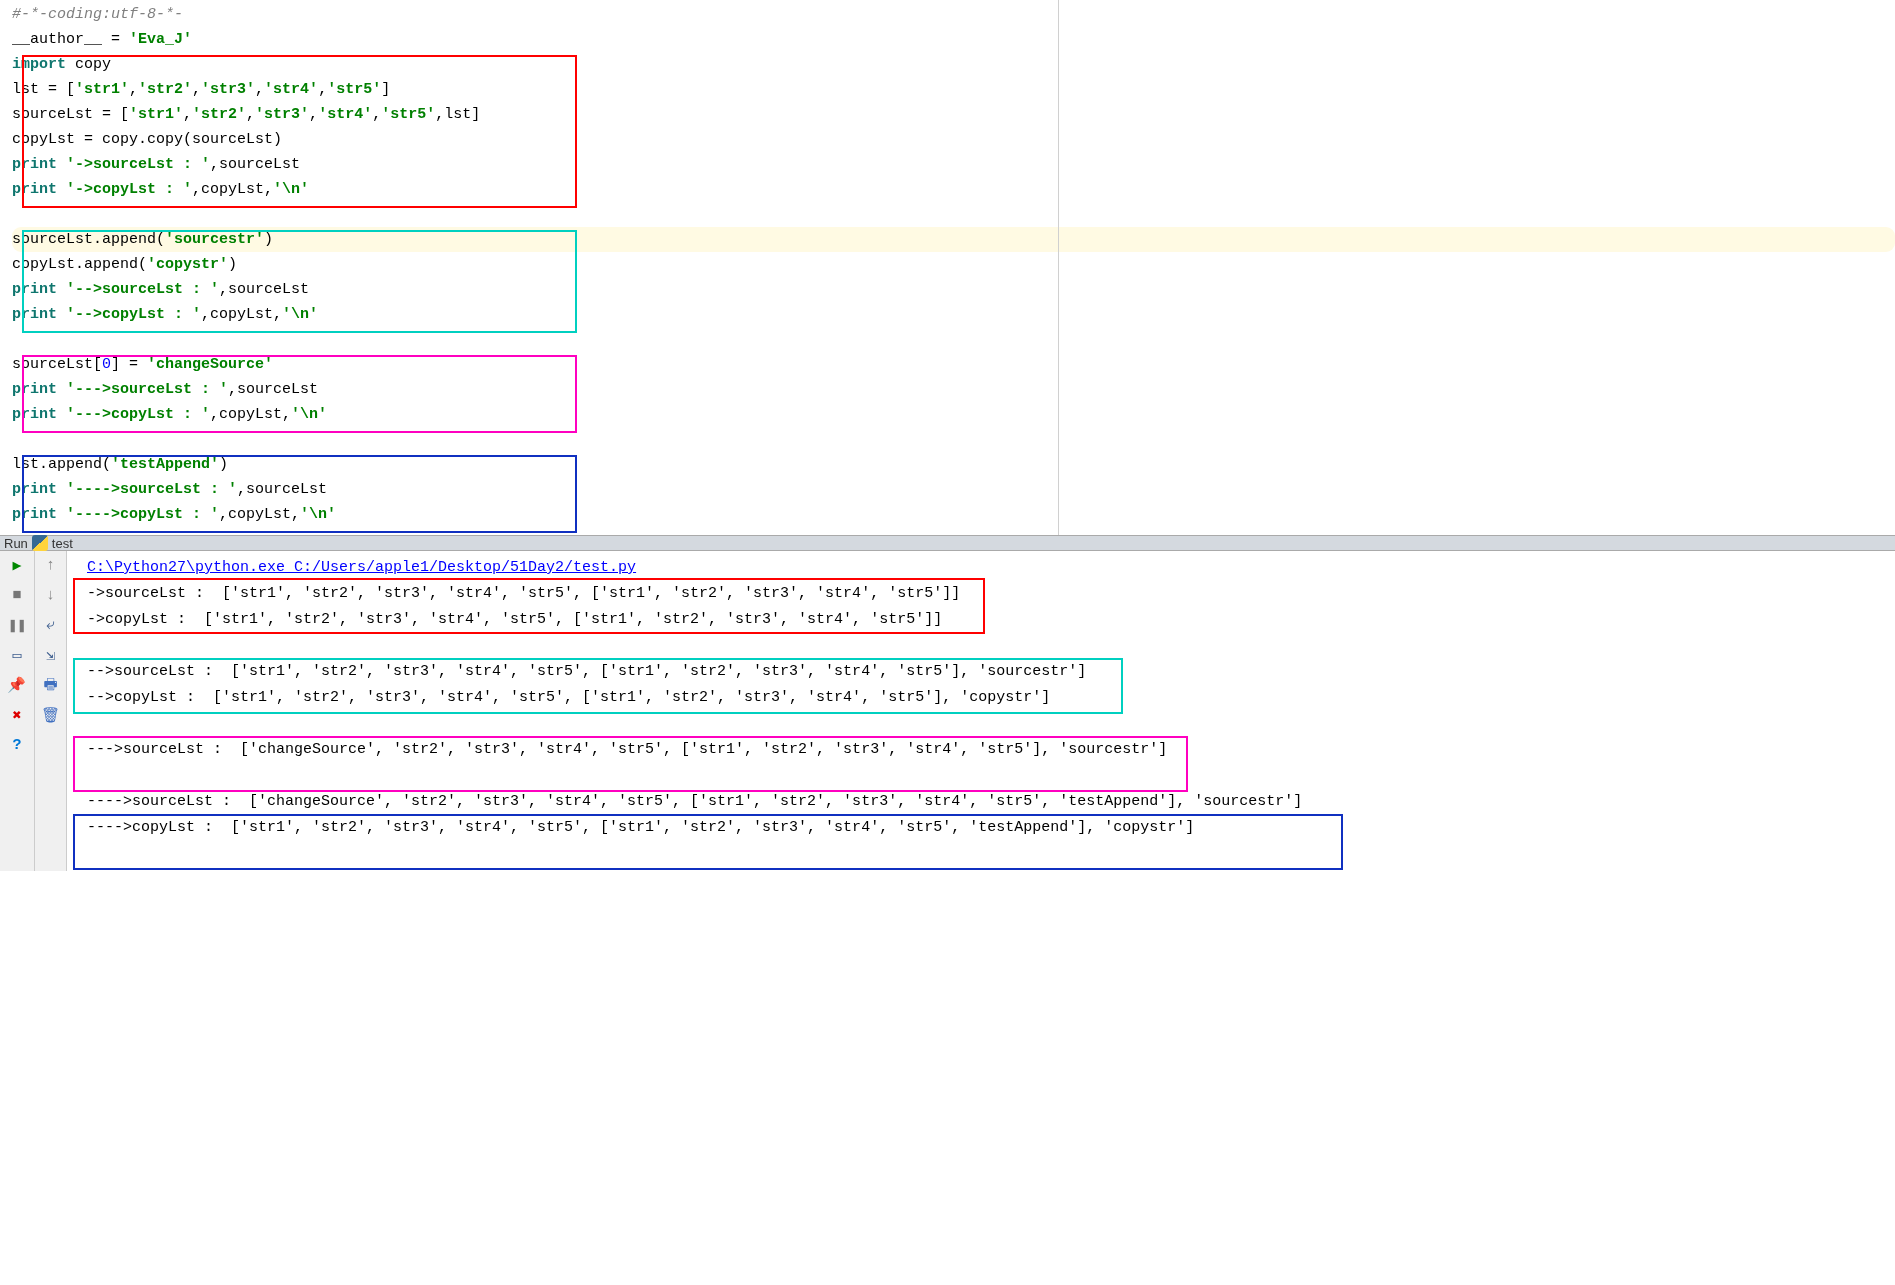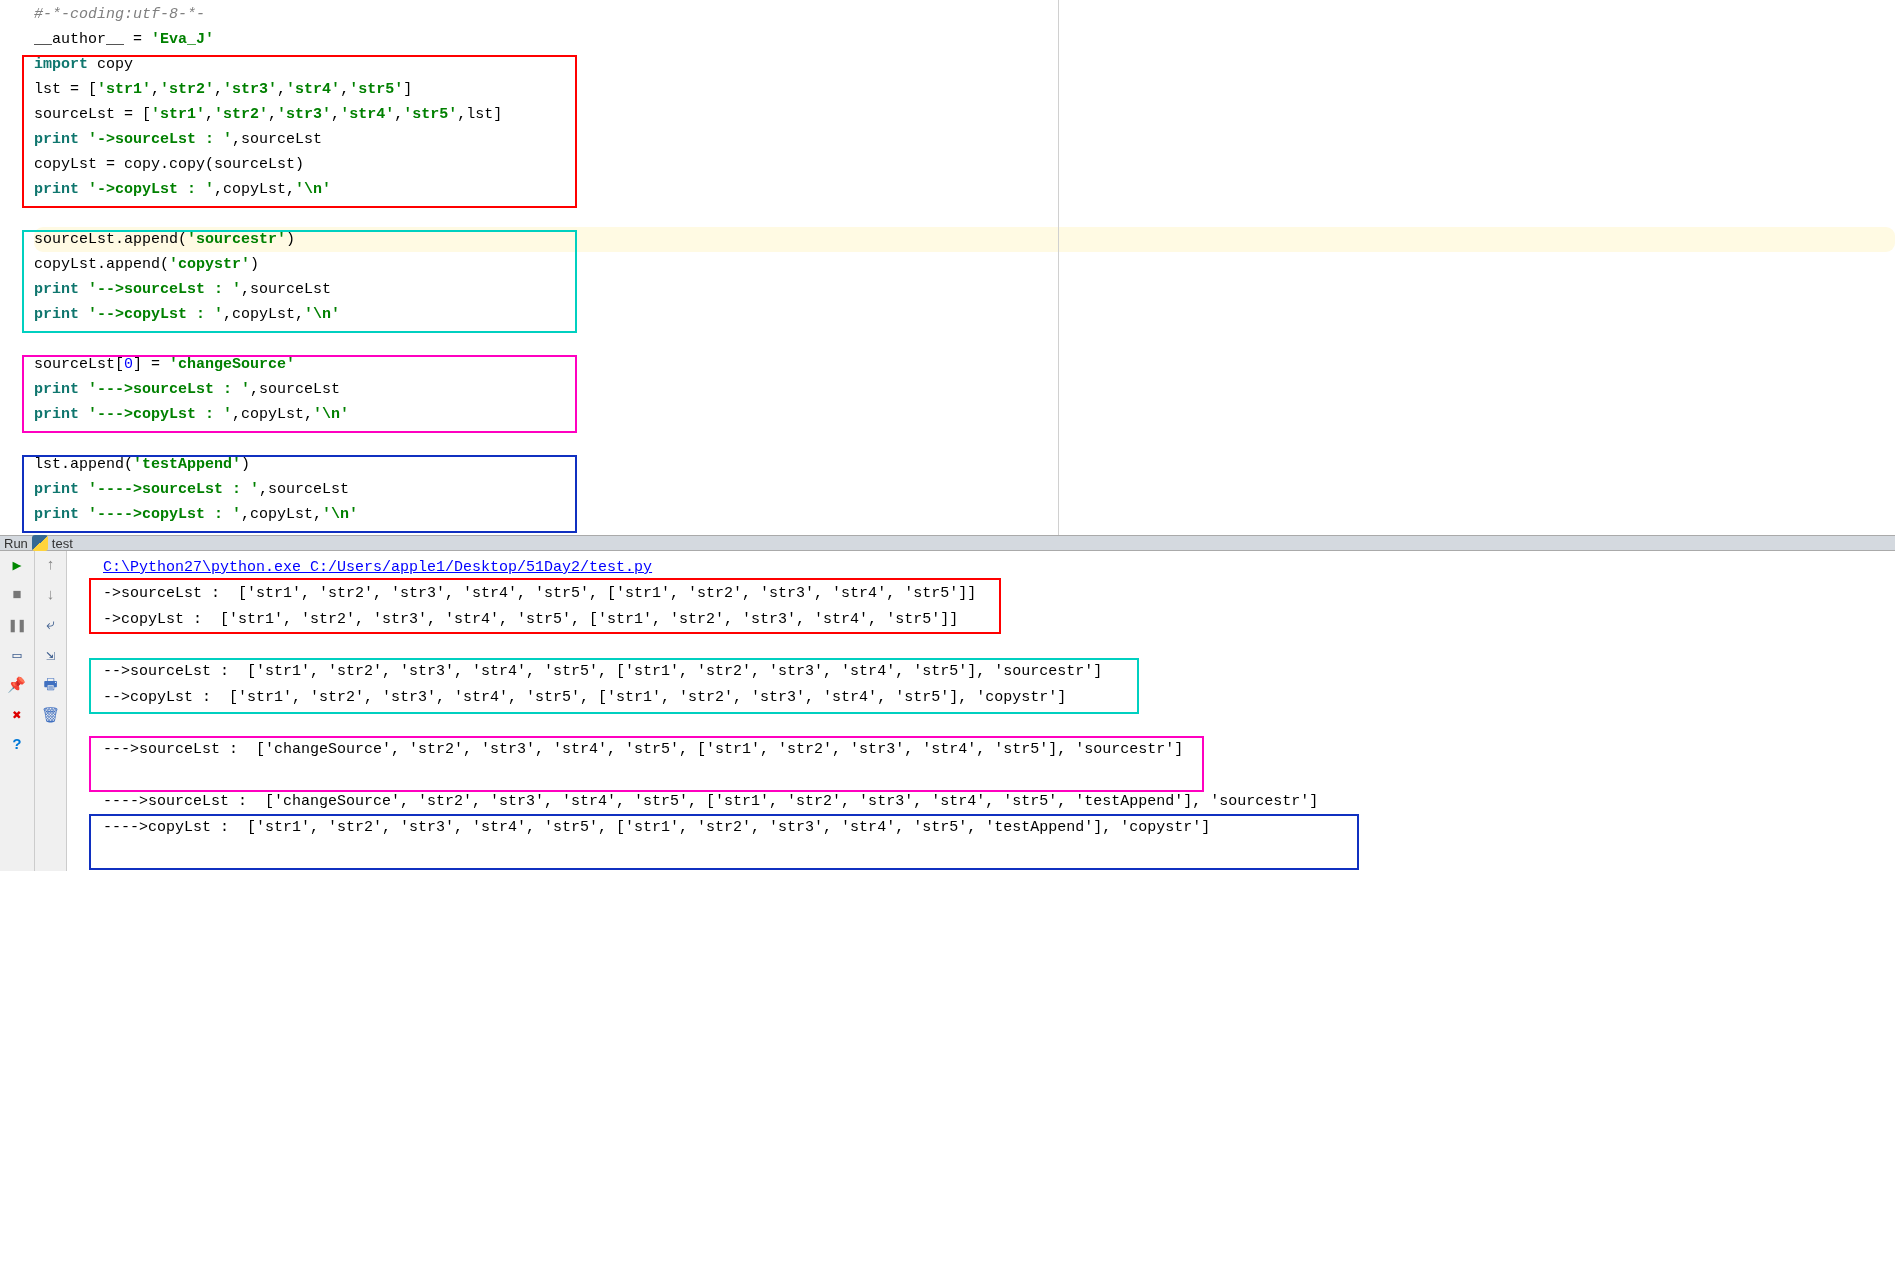--- a/index.html
+++ b/index.html
@@ -5,21 +5,21 @@
 * { box-sizing: border-box; margin: 0; padding: 0; }
 body {
   font-family: "Courier New", monospace;
   font-size: 15px;
   background: #fff;
   width: 1895px;
   height: 1285px;
   overflow: hidden;
 }
 .editor {
-  padding-left: 34px;
+  padding-left: 12px;
   padding-top: 2px;
   background: #fff;
   height: 535px;
   position: relative;
 }
 .line {
   line-height: 25px;
   white-space: pre;
   font-size: 15px;
 }
@@ -93,21 +93,20 @@
 .print { color: #4070c0; }
 .arrow-up { color: #888; }
 .arrow-down { color: #888; }
 .wrap-icon { color: #406090; }
 .layout-icon { color: #406090; }
 .console {
   flex: 1;
   padding-left: 20px;
   padding-top: 4px;
   position: relative;
-  margin-left: 16px;
 }
 .cline {
   line-height: 26px;
   white-space: pre;
   font-family: "Courier New", monospace;
   font-size: 15px;
 }
 .link { color: #0000ff; text-decoration: underline; }
 .vline {
   position: absolute;
@@ -121,22 +120,22 @@
 </head>
 <body>
 
 <div class="editor" id="editor">
   <div class="vline"></div>
 <div class="line"><span class="comment">#-*-coding:utf-8-*-</span></div>
     <div class="line"><span class="builtin">__author__ = </span><span class="string">'Eva_J'</span></div>
     <div class="line"><span class="keyword">import </span><span class="builtin">copy</span></div>
     <div class="line"><span class="builtin">lst = [</span><span class="string">'str1'</span><span class="builtin">,</span><span class="string">'str2'</span><span class="builtin">,</span><span class="string">'str3'</span><span class="builtin">,</span><span class="string">'str4'</span><span class="builtin">,</span><span class="string">'str5'</span><span class="builtin">]</span></div>
     <div class="line"><span class="builtin">sourceLst = [</span><span class="string">'str1'</span><span class="builtin">,</span><span class="string">'str2'</span><span class="builtin">,</span><span class="string">'str3'</span><span class="builtin">,</span><span class="string">'str4'</span><span class="builtin">,</span><span class="string">'str5'</span><span class="builtin">,lst]</span></div>
+    <div class="line"><span class="builtin">copyLst = copy.copy(sourceLst)</span></div>
     <div class="line"><span class="keyword">print </span><span class="string">'-&gt;sourceLst : '</span><span class="builtin">,sourceLst</span></div>
-    <div class="line"><span class="builtin">copyLst = copy.copy(sourceLst)</span></div>
     <div class="line"><span class="keyword">print </span><span class="string">'-&gt;copyLst : '</span><span class="builtin">,copyLst,</span><span class="string">'\n'</span></div>
     <div class="line"><span class="blank"> </span></div>
     <div class="line highlight-line"><span class="builtin">sourceLst.append(</span><span class="string">'sourcestr'</span><span class="builtin">)</span></div>
     <div class="line"><span class="builtin">copyLst.append(</span><span class="string">'copystr'</span><span class="builtin">)</span></div>
     <div class="line"><span class="keyword">print </span><span class="string">'--&gt;sourceLst : '</span><span class="builtin">,sourceLst</span></div>
     <div class="line"><span class="keyword">print </span><span class="string">'--&gt;copyLst : '</span><span class="builtin">,copyLst,</span><span class="string">'\n'</span></div>
     <div class="line"><span class="blank"> </span></div>
     <div class="line"><span class="builtin">sourceLst[</span><span class="number">0</span><span class="builtin">] = </span><span class="string">'changeSource'</span></div>
     <div class="line"><span class="keyword">print </span><span class="string">'---&gt;sourceLst : '</span><span class="builtin">,sourceLst</span></div>
     <div class="line"><span class="keyword">print </span><span class="string">'---&gt;copyLst : '</span><span class="builtin">,copyLst,</span><span class="string">'\n'</span></div>

